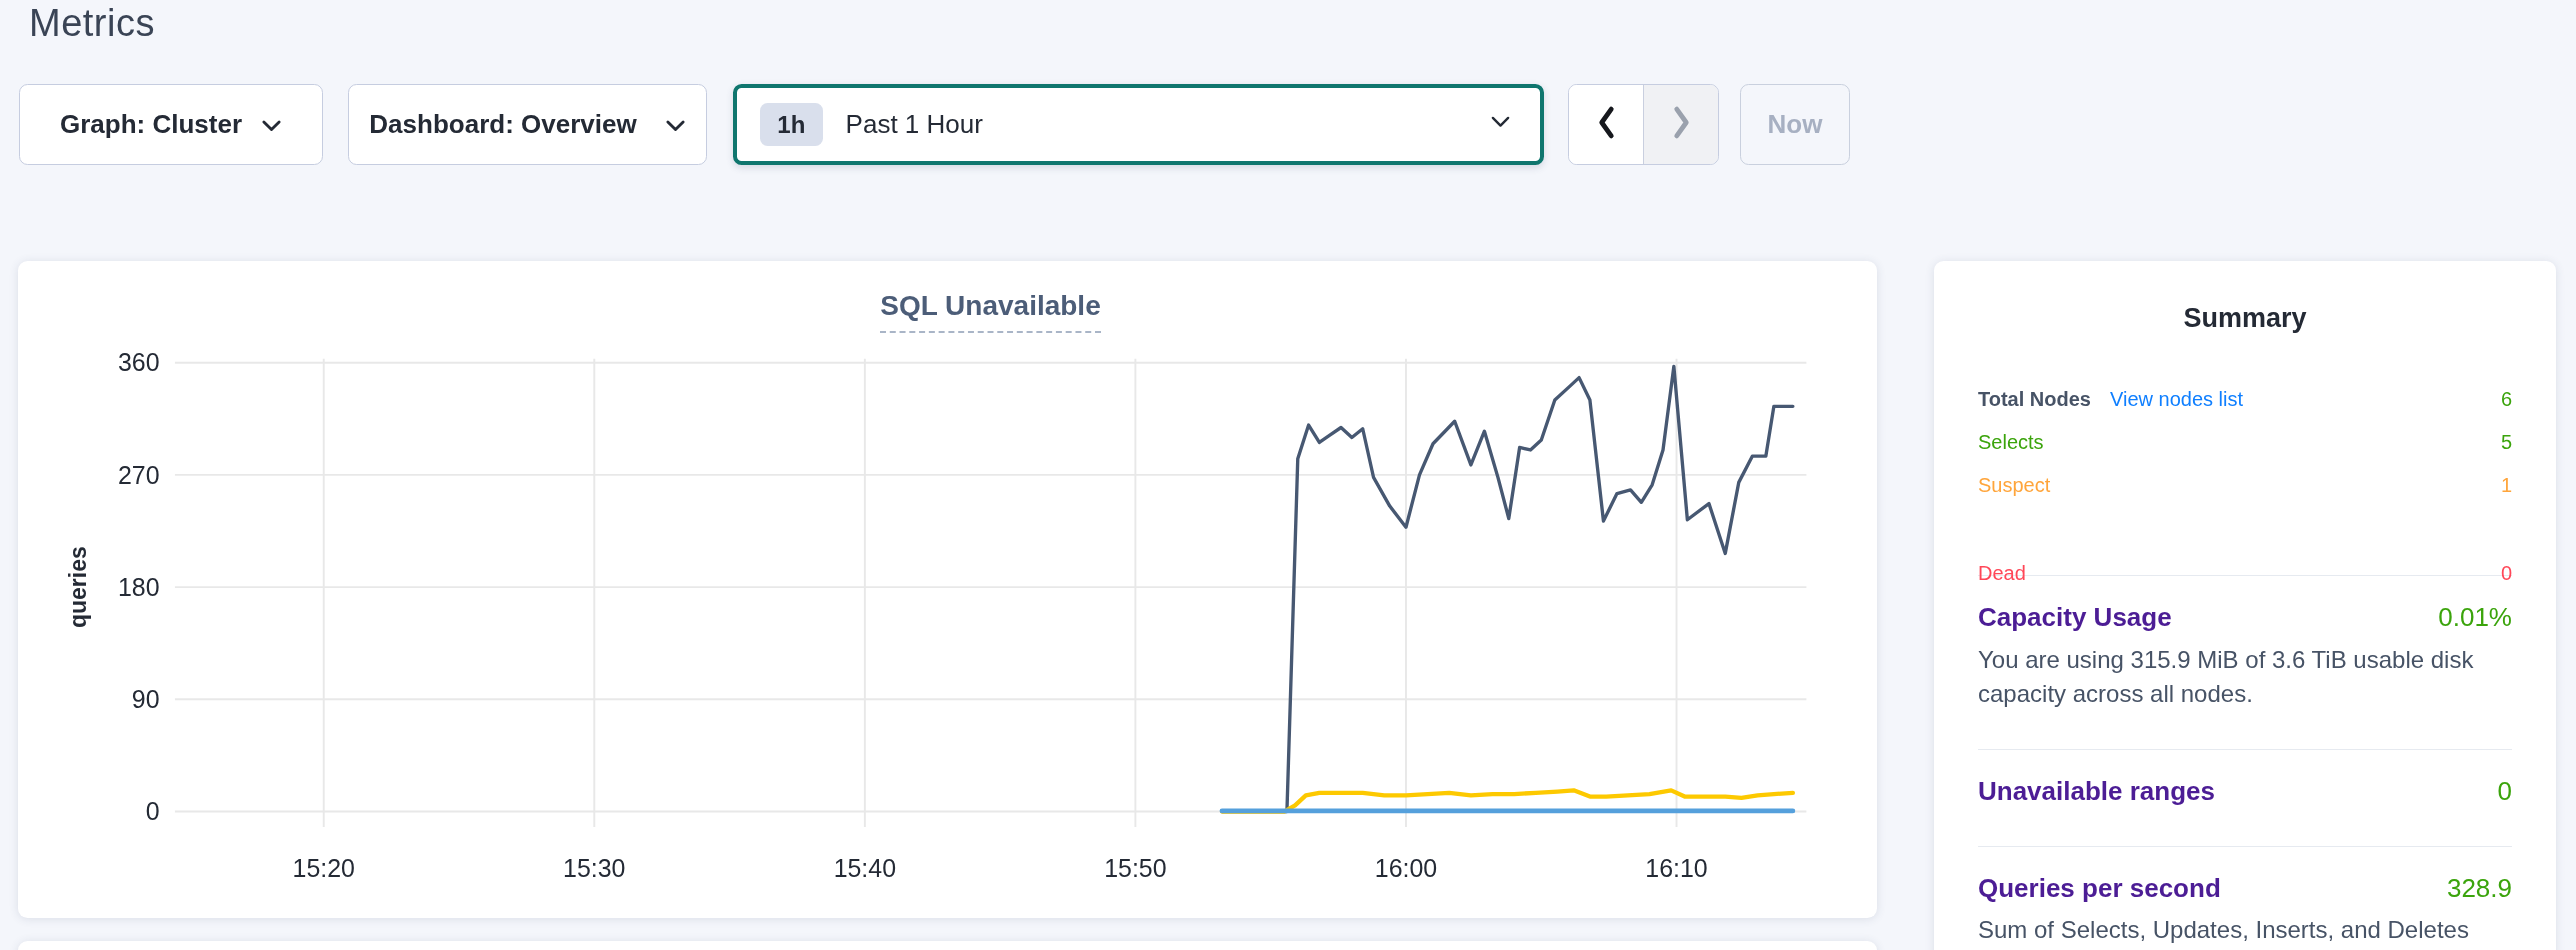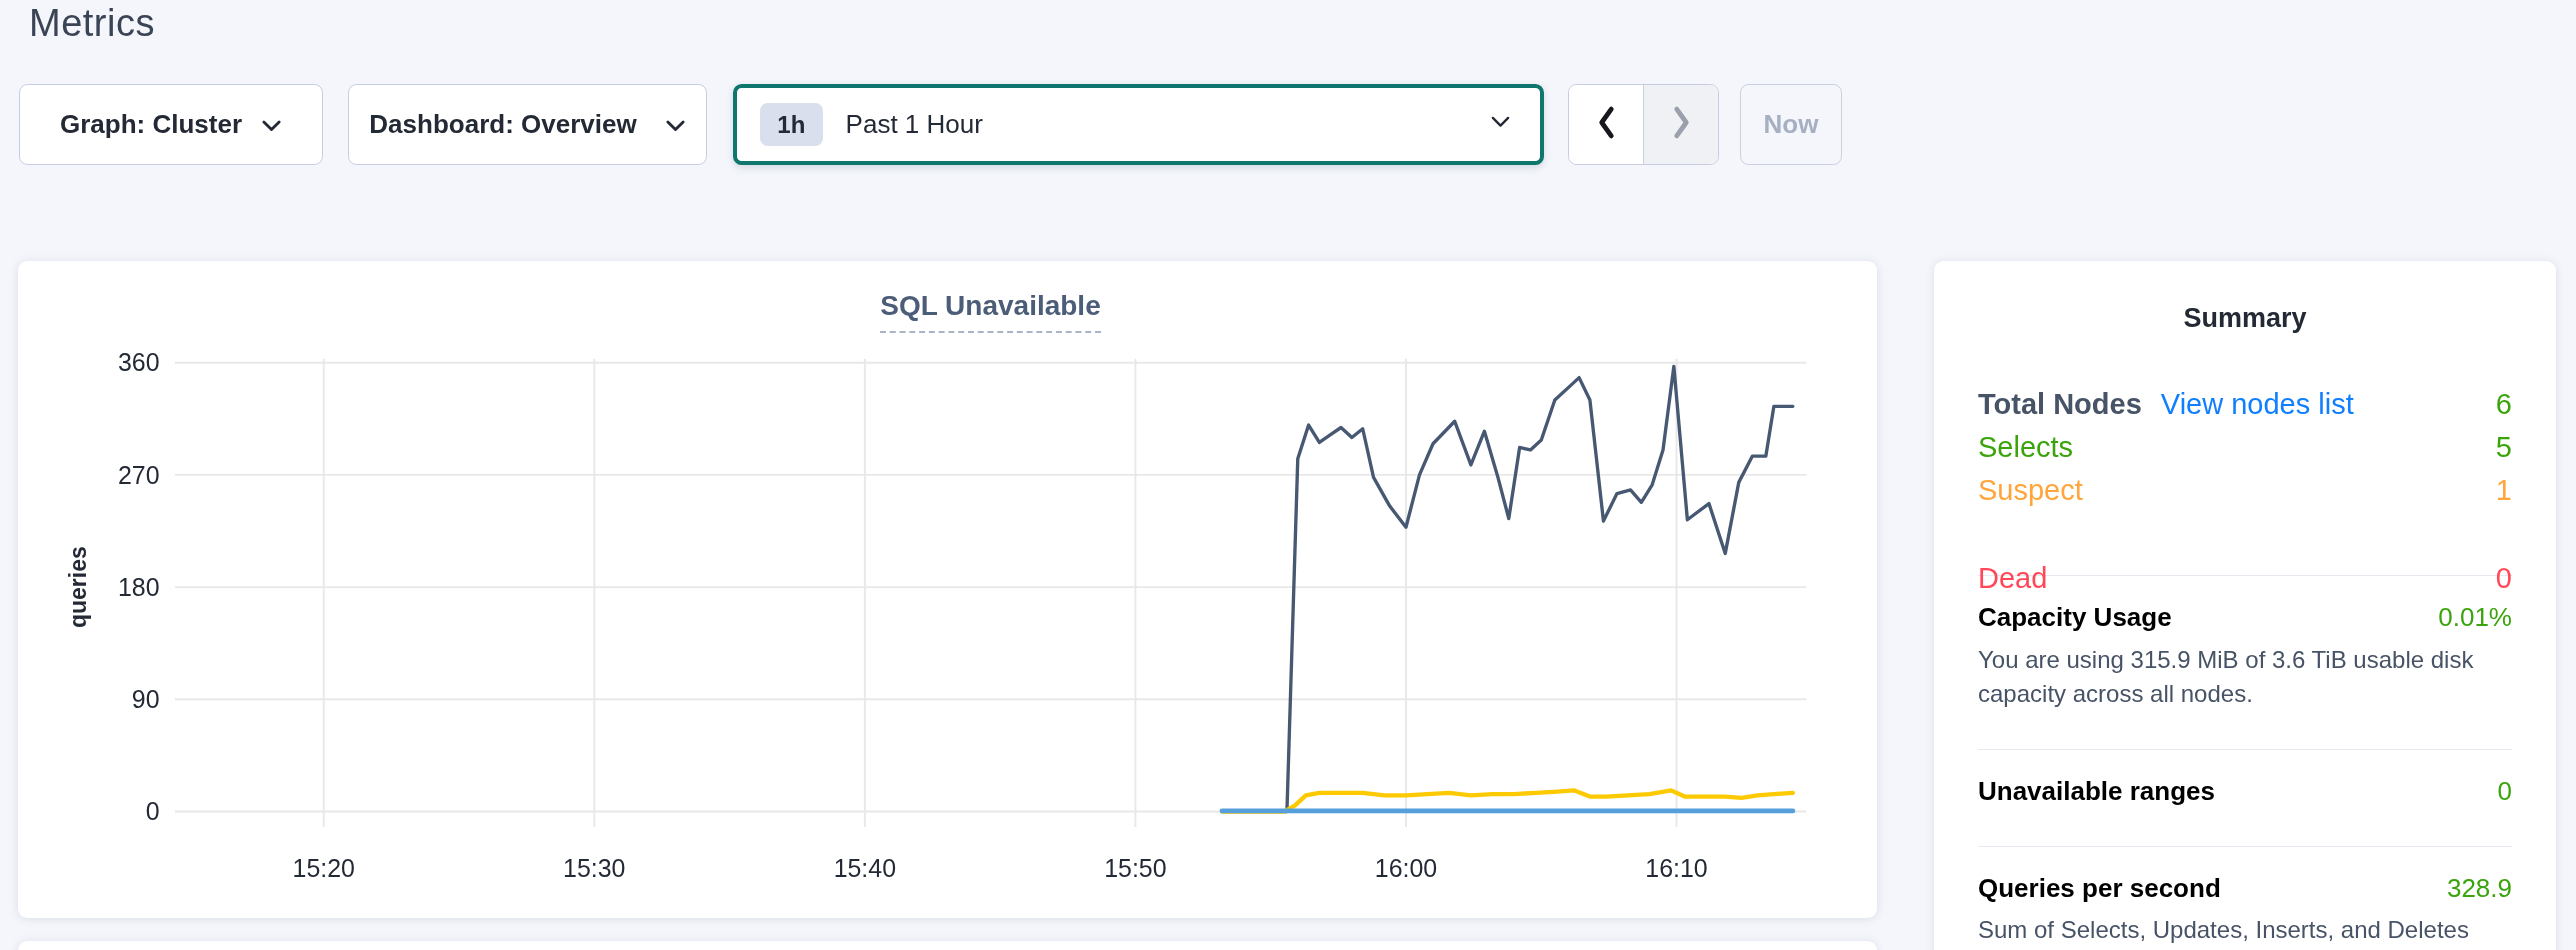--- a/index.html
+++ b/index.html
@@ -35,21 +35,21 @@
   }
   .tw-label { margin-left:23px; font-size:26px; font-weight:500; color:#242a35; flex:1; }
   .arrow-group {
     width:151px; margin-right:21px; border:1.9px solid #c6cde0; border-radius:8.6px;
     overflow:hidden; display:flex;
   }
   .arrow-half { flex:1; display:flex; align-items:center; justify-content:center; cursor:pointer; }
   .arrow-prev { background:#fff; }
   .arrow-next { background:#f0f1f4; border-left:1.9px solid #c9cfdf; }
   .now-btn {
-    width:102px; border:1.9px solid #c9d0de; border-radius:8.6px; background:transparent;
+    width:110px; border:1.9px solid #c9d0de; border-radius:8.6px; background:transparent;
     display:flex; align-items:center; justify-content:center;
     font-size:26px; font-weight:600; color:#a7b0c2; cursor:default;
   }
   
   .card {
     position:absolute; background:#fff; border-radius:9.6px;
     box-shadow:0 1px 9.6px rgba(50,65,100,0.13);
   }
   .chart-card  { left:18px; top:261px; width:1859px; height:657px; }
   .sliver-card { left:18px; top:941px; width:1859px; height:58px; }
@@ -59,31 +59,31 @@
   .chart-title {
     display:inline-block; font-size:28px; font-weight:700; color:#4c5d78;
     border-bottom:2.9px dashed #a9b5c7; padding-bottom:8.6px; cursor:help;
   }
   .chart-svg { position:absolute; left:0; top:0; }
   .chart-svg text { font-family:"Liberation Sans", sans-serif; font-size:26px; fill:#242a35; }
   .chart-svg text.ylab { font-size:24px; font-weight:700; }
   
   .summary-title { text-align:center; font-size:27px; font-weight:700; color:#242a35; padding-top:42px; }
   .sum-rows { margin-top:54px; }
-  .sum-row { display:flex; justify-content:space-between; align-items:baseline; height:43px; font-size:29px; }
+  .sum-row { display:flex; justify-content:space-between; align-items:baseline; height:43px; font-size:20px; }
   .sum-row .lbl { font-weight:700; color:#475366; }
   .nodes-link { color:#0f7fff; font-weight:400; margin-left:19px; cursor:pointer; text-decoration:none; }
   .green  { color:#3ba40c; }
   .sum-row.c-green  .lbl2, .sum-row.c-green  .val { color:#3ba40c; font-weight:400; }
   .sum-row.c-orange .lbl2, .sum-row.c-orange .val { color:#ffa53b; font-weight:400; }
   .sum-row.c-red    .lbl2, .sum-row.c-red    .val { color:#ff4758; font-weight:400;margin-top:45px; }
   .divider { border:none; border-top:1.9px solid #e6eaf0; margin-top:15.4px; }
   .sum-section { padding-top:26px; }
   .sum-head { display:flex; justify-content:space-between; align-items:baseline; font-size:26px; }
-  .sum-head .lbl { font-weight:700; color:#000000; }
+  .sum-head .lbl { font-weight:700; color:#4c1d95; }
   .sum-head .val { color:#3ba40c; font-weight:400; }
   .sum-caption { margin-top:9.6px; font-size:24px; line-height:34px; color:#475366; }
   .sum-gap { height:23px; }
 </style>
 </head>
 <body>
 
 <div class="page-title">Metrics</div>
 
 <div class="toolbar">

